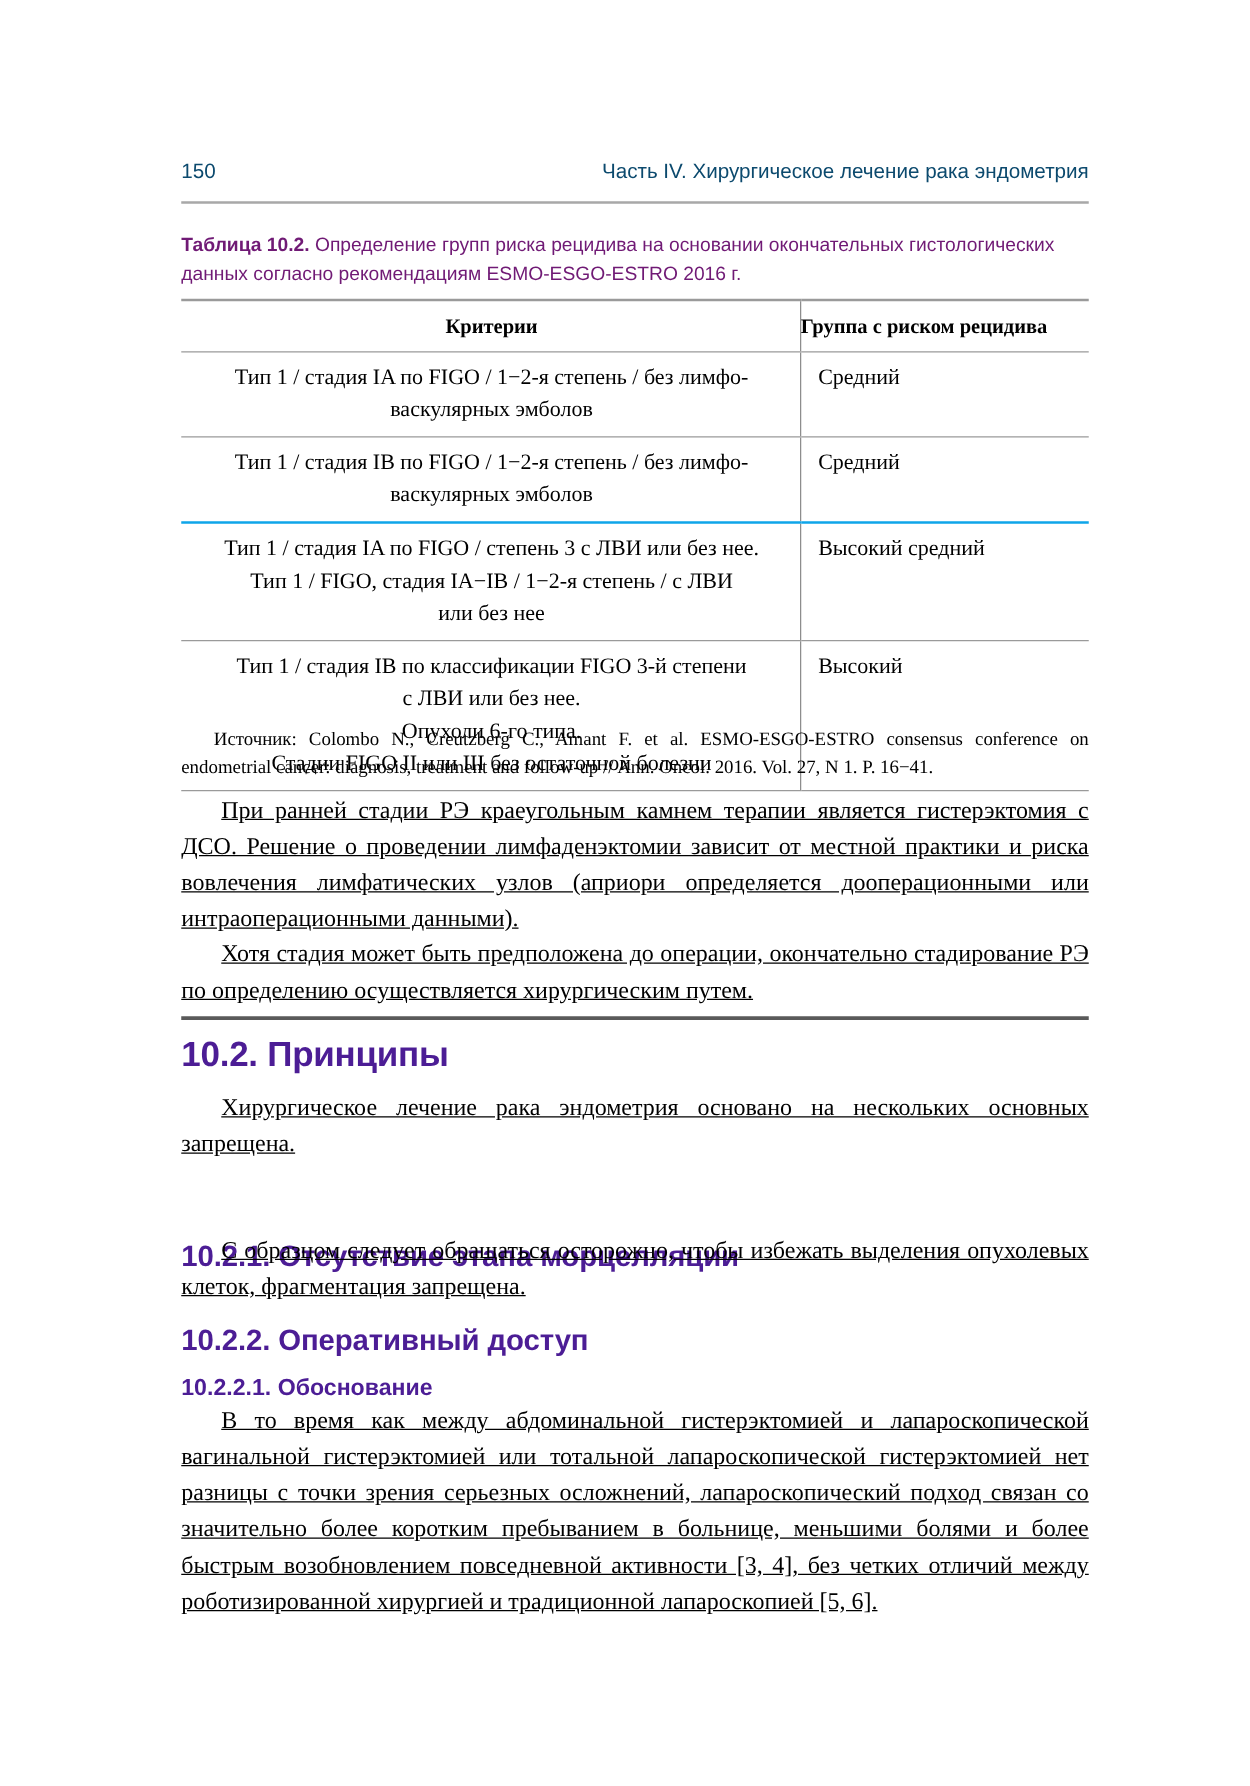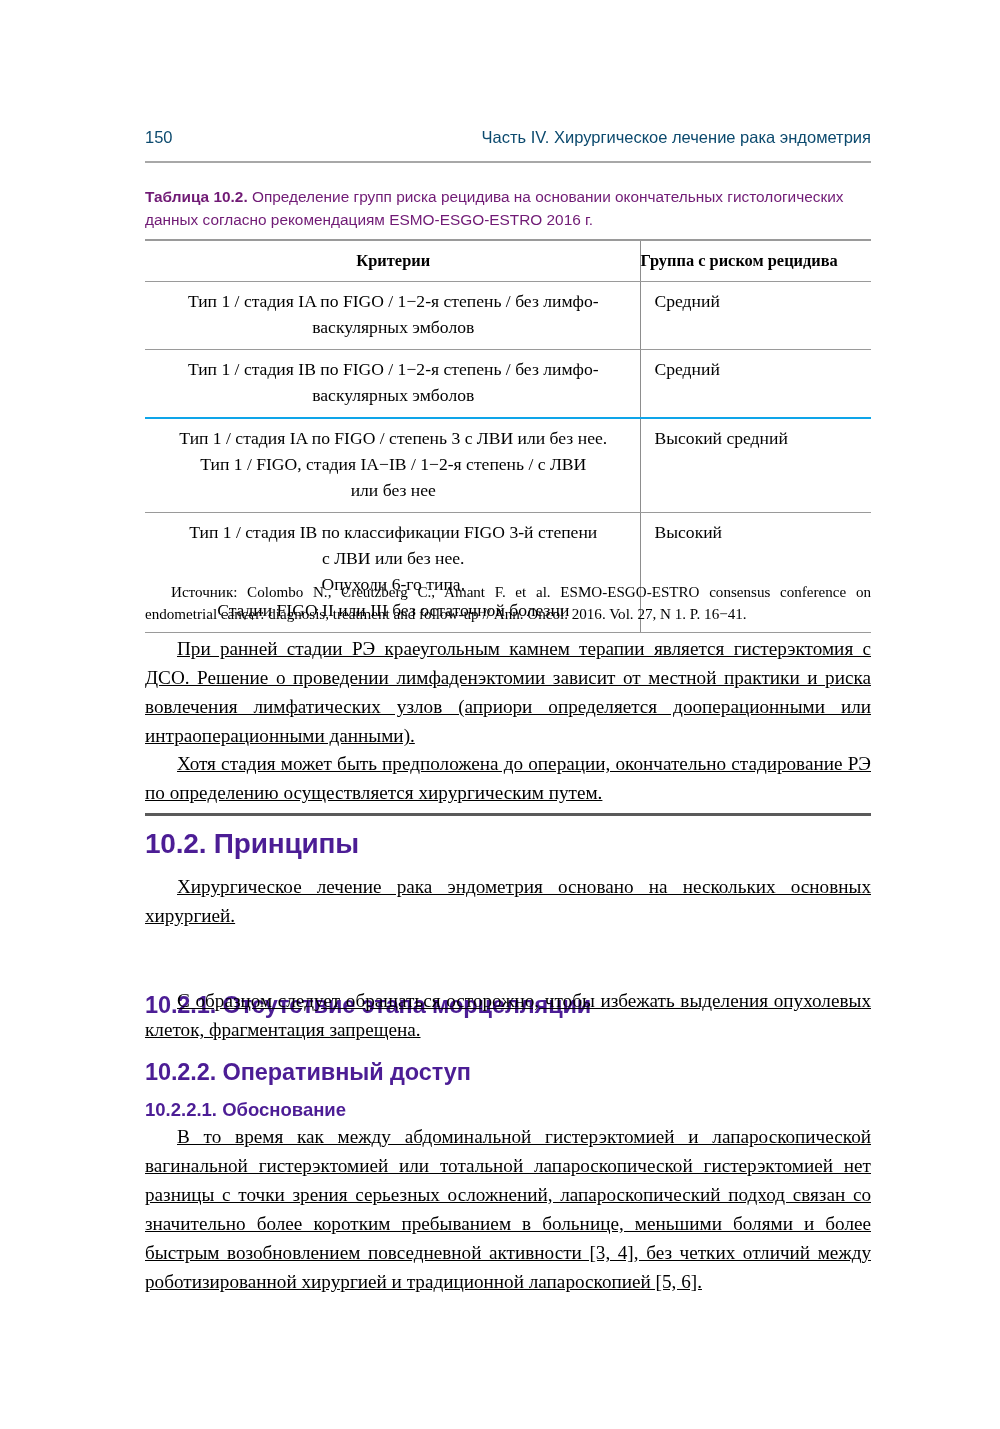--- a/index.html
+++ b/index.html
@@ -263,21 +263,21 @@
     </div>
 
     <div class="para-block" id="p-stage">
       <p class="body">Хотя стадия может быть предположена до операции, окончательно стадирование РЭ по определению осуществляется хирургическим путем.</p>
     </div>
 
     <div class="sec-rule"></div>
     <h2 class="h-sec">10.2. Принципы</h2>
 
     <div class="para-block" id="p-princ">
-      <p class="body">Хирургическое лечение рака эндометрия основано на нескольких основных хирургией.</p>
+      <p class="body">Хирургическое лечение рака эндометрия основано на нескольких основных запрещена.</p>
     </div>
 
     <h3 class="h-sub" id="h-morcel">10.2.1. Отсутствие этапа морцелляции</h3>
 
     <div class="para-block" id="p-morcel">
       <p class="body">С образцом следует обращаться осторожно, чтобы избежать выделения опухолевых клеток, фрагментация запрещена.</p>
     </div>
 
     <h3 class="h-sub" id="h-access">10.2.2. Оперативный доступ</h3>
     <h4 class="h-subsub">10.2.2.1. Обоснование</h4>

